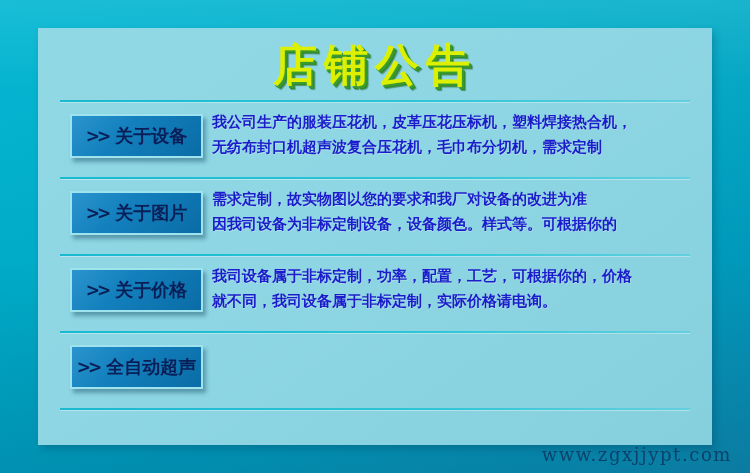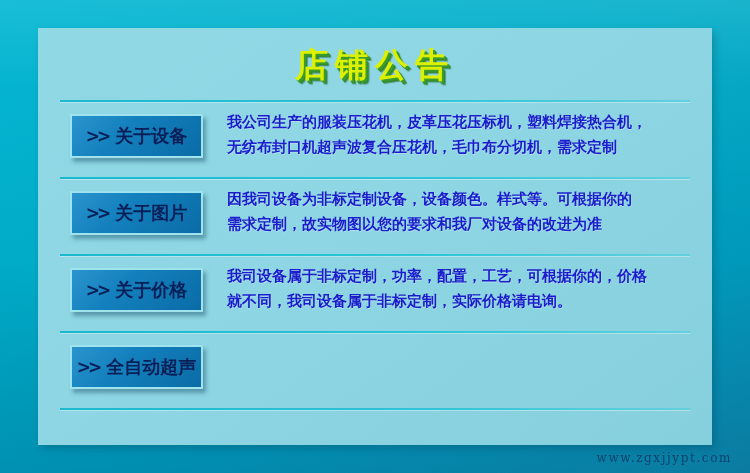--- a/index.html
+++ b/index.html
@@ -49,21 +49,21 @@
     position: absolute;
     left: 0;
     top: 11px;
     width: 674px;
     text-align: center;
   }
   #title-text {
     display: inline-block;
     font-family: "DejaVu Sans", "Liberation Sans", sans-serif;
     font-weight: bold;
-    font-size: 33px;
+    font-size: 44px;
     line-height: 52px;
     letter-spacing: 7px;
     color: #ddf000;
     text-shadow:
        2px 2px 0 #3a9b2e,
        3px 3px 0 #2f8a26,
        4px 4px 1px rgba(30,90,25,0.55);
     white-space: nowrap;
   }
 
@@ -124,37 +124,37 @@
   .chev {
     font-size: 17px;
     font-weight: bold;
     color: #0a1f57;
     letter-spacing: -3px;
   }
 
   
   .body-text {
     flex: 1 1 auto;
-    margin-left: 24px;
+    margin-left: 9px;
     margin-right: 18px;
     font-weight: bold;
     font-size: 15px;
     line-height: 25px;
     color: #1c1ccc;
     text-shadow: 0.5px 0.5px 0 rgba(255,255,255,0.25);
   }
   .body-text .ln { display: block; }
 
   
   #watermark {
     position: absolute;
     right: 18px;
     bottom: 8px;
     font-family: "DejaVu Serif", "Liberation Serif", serif;
-    font-size: 12px;
+    font-size: 18px;
     letter-spacing: 1.6px;
     color: #0c3d66;
     opacity: 0.92;
     white-space: nowrap;
   }
 </style>
 </head>
 <body>
 
 <div id="banner">
@@ -184,22 +184,22 @@
         <div class="section">
           <div class="divider"></div>
           <div class="row">
             <div class="tag-btn">
               <span class="tag-inner">
                 <span class="chev">&gt;&gt;</span>
                 <span>关于图片</span>
               </span>
             </div>
             <div class="body-text">
+              <span class="ln">需求定制，故实物图以您的要求和我厂对设备的改进为准</span>
               <span class="ln">因我司设备为非标定制设备，设备颜色。样式等。可根据你的</span>
-              <span class="ln">需求定制，故实物图以您的要求和我厂对设备的改进为准</span>
             </div>
           </div>
         </div>
         <div class="section">
           <div class="divider"></div>
           <div class="row">
             <div class="tag-btn">
               <span class="tag-inner">
                 <span class="chev">&gt;&gt;</span>
                 <span>关于价格</span>

